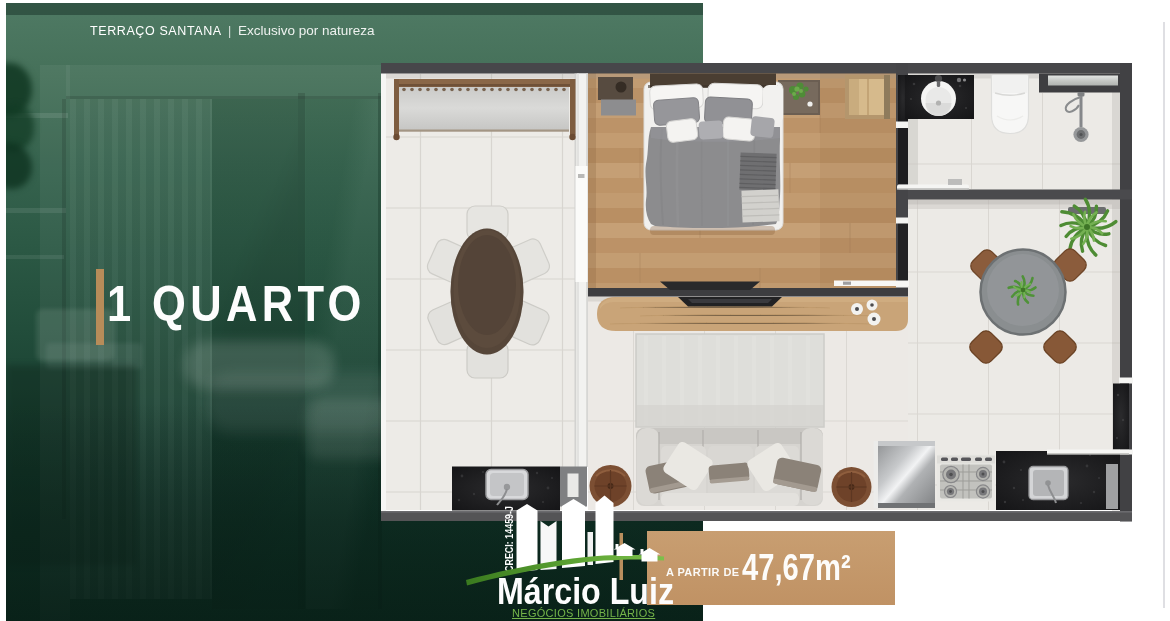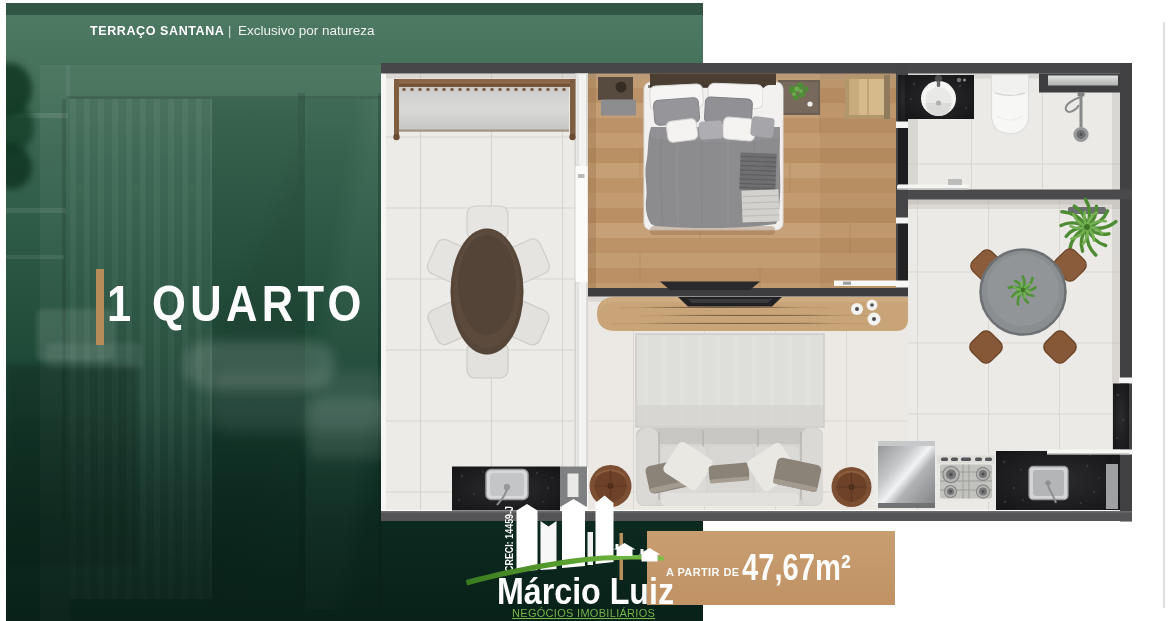--- a/index.html
+++ b/index.html
@@ -49,21 +49,21 @@
   <div class="abs" style="left:-12px;top:102px;width:40px;height:46px;border-radius:55% 45% 50% 50%;background:rgba(17,59,36,.75);filter:blur(3px);"></div>
   <div class="abs" style="left:-16px;top:140px;width:42px;height:46px;border-radius:45% 55% 48% 52%;background:rgba(11,47,28,.75);filter:blur(3px);"></div>
 
   <div class="abs" style="left:178px;top:338px;width:150px;height:48px;background:rgba(240,248,244,.16);border-radius:22px;filter:blur(6px);"></div>
   <div class="abs" style="left:200px;top:370px;width:230px;height:60px;background:rgba(235,244,240,.09);border-radius:24px;filter:blur(7px);"></div>
 
   <div class="abs" style="left:300px;top:396px;width:110px;height:60px;background:rgba(228,240,234,.12);border-radius:14px;filter:blur(6px);"></div>
 
   <div class="abs" style="left:0;top:400px;width:697px;height:218px;background:linear-gradient(180deg,rgba(10,34,25,0),rgba(9,32,23,.45) 55%,rgba(8,30,22,.72));"></div>
 
-  <div class="abs" style="left:84px;top:21px;font-size:12.5px;font-weight:700;color:#ffffff;letter-spacing:.6px;">TERRAÇO SANTANA</div>
+  <div class="abs" style="left:84px;top:21px;font-size:12.5px;font-weight:400;color:#ffffff;letter-spacing:.6px;">TERRAÇO SANTANA</div>
 
   <div class="abs" style="left:222px;top:21px;font-size:12.5px;color:rgba(255,255,255,.8);">|</div>
 
   <div class="abs" style="left:232px;top:20px;font-size:13.5px;font-weight:400;color:#eef2ef;">Exclusivo por natureza</div>
 
   <div class="abs" style="left:90px;top:266px;width:8px;height:76px;background:#b78c59;"></div>
 
   <div class="abs" style="left:101px;top:272px;font-size:50px;font-weight:700;color:#fdfdfd;letter-spacing:5px;transform:scaleX(.87);transform-origin:left top;white-space:nowrap;">1 QUARTO</div>
 </div>
 

